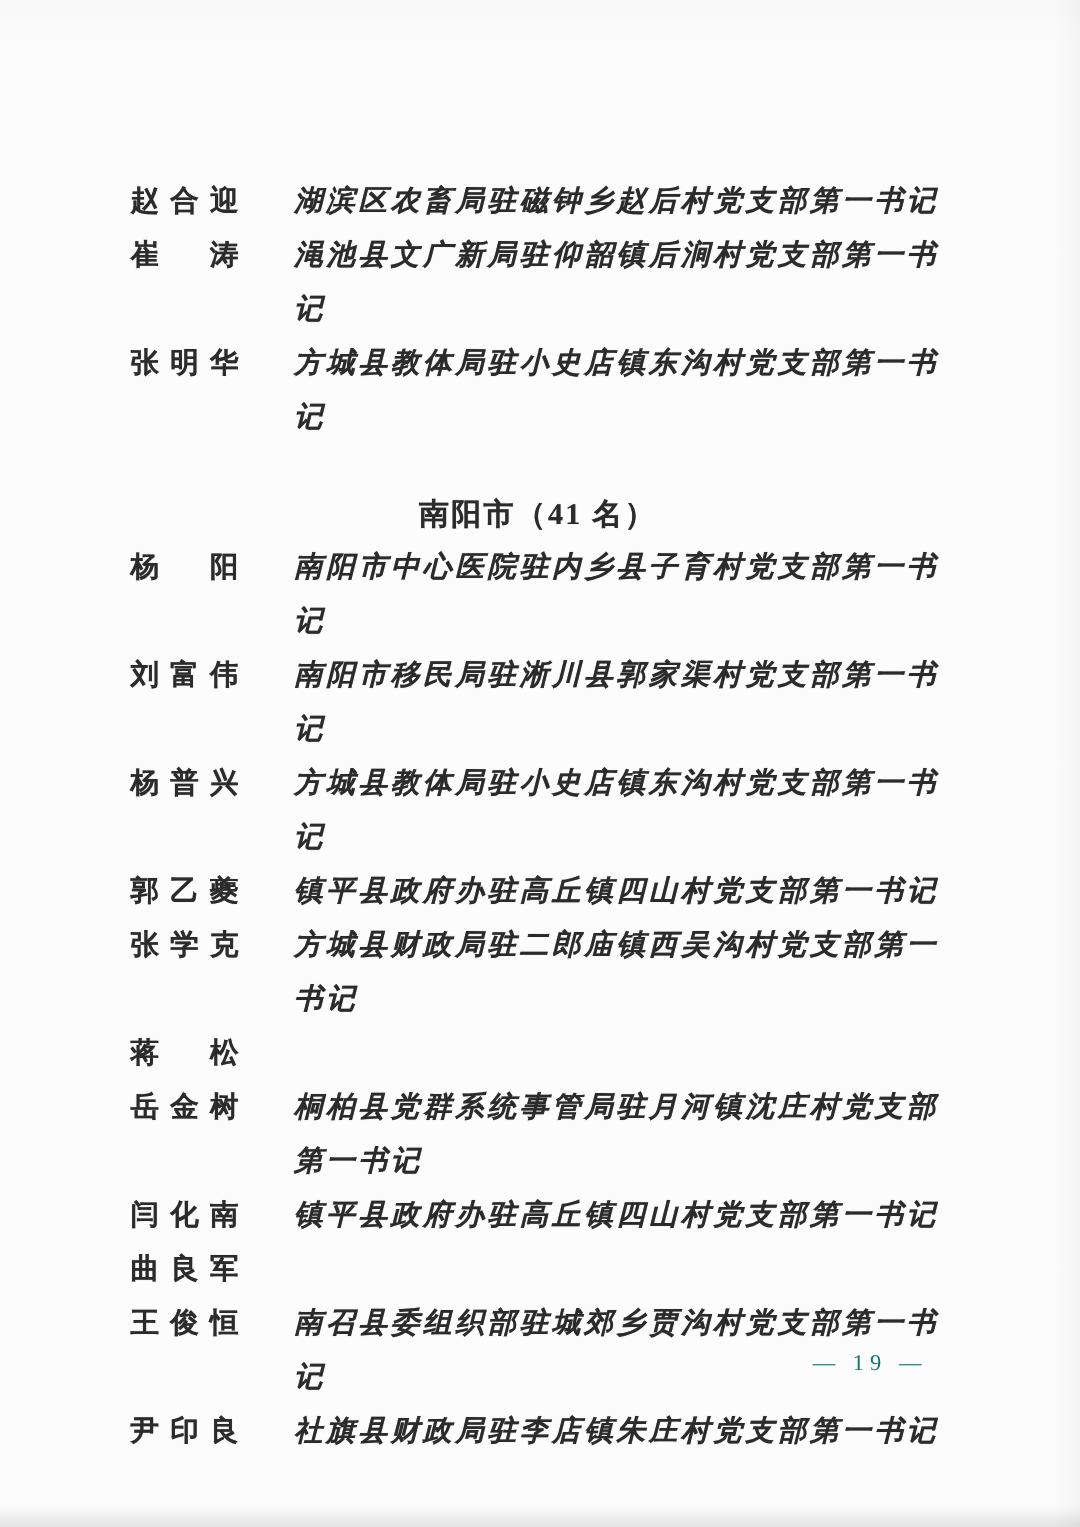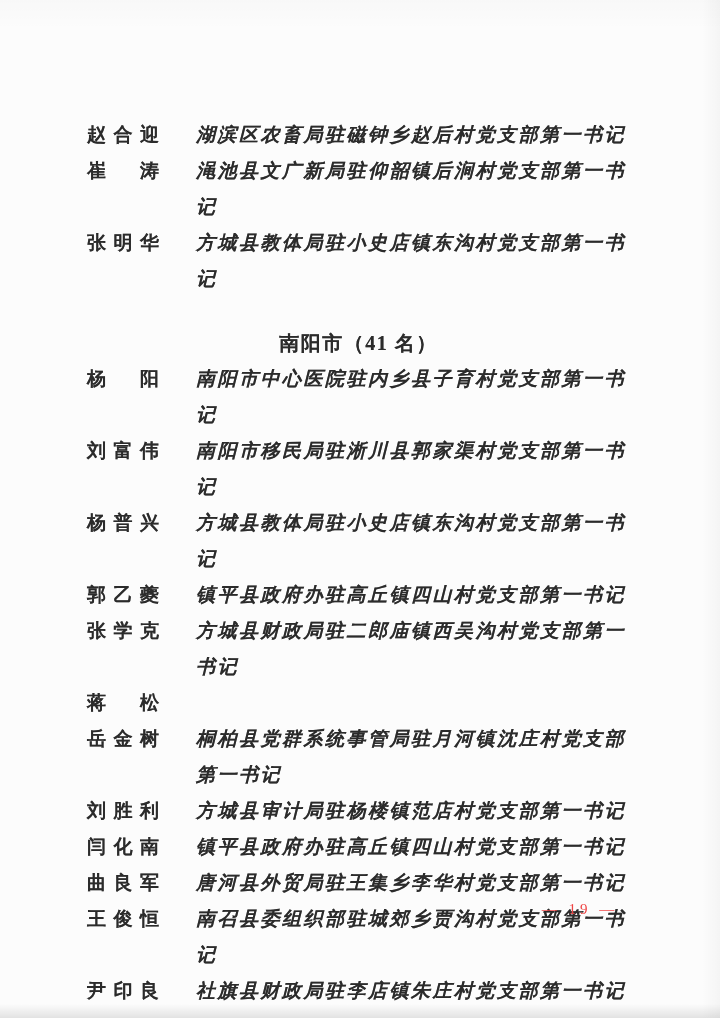--- a/index.html
+++ b/index.html
@@ -77,21 +77,21 @@
     letter-spacing: 1.5px;
     text-shadow: 0 0 0.5px rgba(40,40,40,0.6);
   }
   .page-number {
     position: absolute;
     top: 898px;
     left: 535px;
     width: 90px;
     font-size: 15px;
     line-height: 22px;
-    color: #ef4444;
+    color: #0f766e;
     letter-spacing: 4px;
     text-align: center;
     white-space: nowrap;
     font-family: "Liberation Serif", "DejaVu Serif", serif;
   }
 </style>
 </head>
 <body>
 
 <div class="page">
@@ -141,33 +141,28 @@
 
   <div class="entry">
     <span class="name">蒋松</span>
   </div>
 
   <div class="entry">
     <span class="name">岳金树</span>
     <span class="desc">桐柏县党群系统事管局驻月河镇沈庄村党支部第一书记</span>
   </div>
 
-  <div class="entry">
-    <span class="name">刘胜利</span>
-    <span class="desc">方城县审计局驻杨楼镇范店村党支部第一书记</span>
-  </div>
 
   <div class="entry">
     <span class="name">闫化南</span>
     <span class="desc">镇平县政府办驻高丘镇四山村党支部第一书记</span>
   </div>
 
   <div class="entry">
     <span class="name">曲良军</span>
-    <span class="desc">唐河县外贸局驻王集乡李华村党支部第一书记</span>
   </div>
 
   <div class="entry">
     <span class="name">王俊恒</span>
     <span class="desc">南召县委组织部驻城郊乡贾沟村党支部第一书记</span>
   </div>
 
   <div class="entry">
     <span class="name">尹印良</span>
     <span class="desc">社旗县财政局驻李店镇朱庄村党支部第一书记</span>

